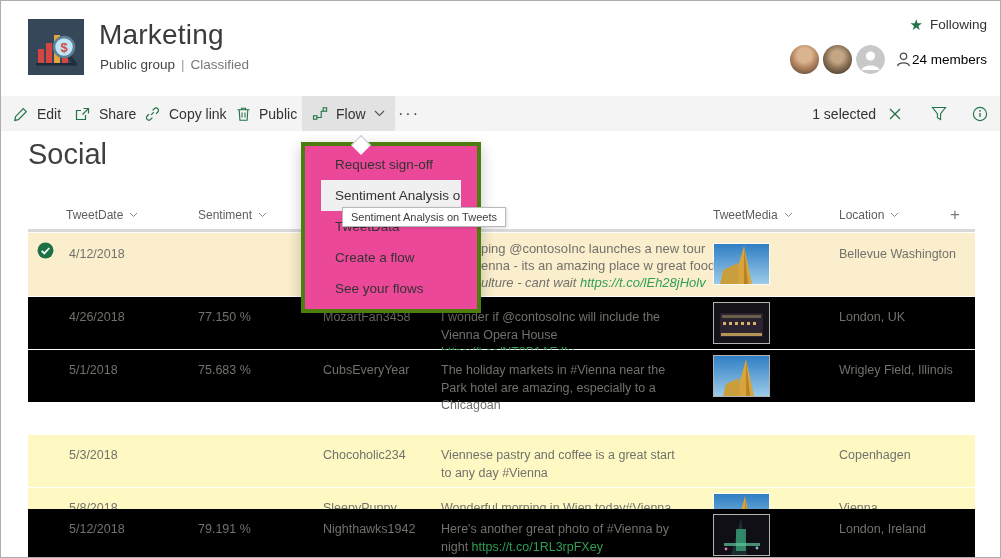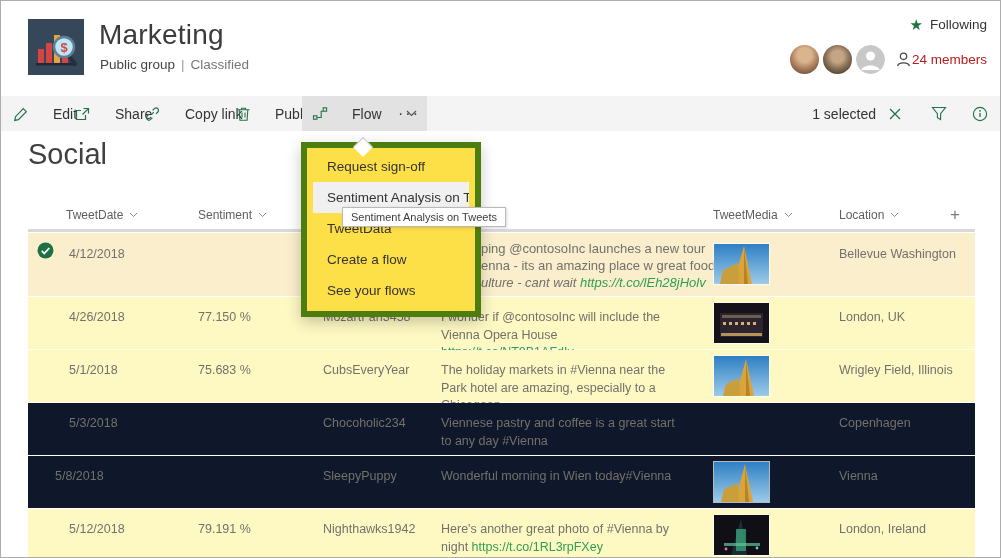--- a/index.html
+++ b/index.html
@@ -16,55 +16,55 @@
   .site-title { position:absolute; left:98px; top:18px; font-size:28px; font-weight:300; color:#3b3b3b; letter-spacing:.2px; }
   .site-sub { position:absolute; left:99px; top:56px; font-size:13.5px; color:#444; }
   .site-sub .sep { color:#999; margin:0 6px; }
   .site-sub .classified { color:#767676; }
   .follow { position:absolute; top:16px; right:13px; font-size:13.5px; color:#333; display:flex; align-items:center; gap:7px; cursor:pointer; }
   .star { color:#217346; font-size:15px; line-height:1; }
   .members { position:absolute; top:44px; right:13px; display:flex; align-items:center; }
   .avatar { width:29px; height:29px; border-radius:50%; margin-left:4px; overflow:hidden; }
   .avatar.a1 { background:radial-gradient(circle at 50% 35%, #d9b48e 0 30%, #b98a66 50%, #7c5a40 78%, #4c382a 100%); }
   .avatar.a2 { background:radial-gradient(circle at 50% 40%, #c4a685 0 26%, #8a7257 52%, #574634 78%, #2f2721 100%); }
-  .members-label { font-size:13.5px; color:#b91c1c; }
+  .members-label { font-size:13.5px; color:#000000; }
   .person-glyph { margin-left:10px; display:flex; }
 
   
   .toolbar { position:absolute; left:0; top:95px; width:100%; height:35px; background:#f4f4f4; }
-  .tb-btn { position:absolute; top:0; height:35px; display:flex; align-items:center; gap:24px;
+  .tb-btn { position:absolute; top:0; height:35px; display:flex; align-items:center; gap:8px;
             font-size:14px; color:#333; padding:0 10px; cursor:pointer; }
   .tb-btn svg { display:block; }
   .tb-flow { background:#e2e2e2; }
   .tb-right { position:absolute; right:0; top:0; height:35px; display:flex; align-items:center; }
   .sel-label { font-size:14px; color:#333; }
   .icon-btn { height:35px; display:flex; align-items:center; justify-content:center; cursor:pointer; }
 
   
   .page-title { position:absolute; left:27px; top:137px; font-size:29px; font-weight:300; color:#404040; }
 
   .col-head { position:absolute; top:207px; font-size:12px; color:#605e5c; display:flex; align-items:center; gap:6px; cursor:pointer; }
   .chev { display:block; }
   .add-col { position:absolute; left:946px; top:204px; font-size:17px; color:#7a7a7a; cursor:pointer; width:16px; text-align:center; }
   .head-rule { position:absolute; left:27px; top:228px; width:947px; height:3px; background:#d9d9d9; }
 
   .row { position:absolute; left:27px; width:947px; cursor:pointer; }
-  .row.ylw { background:#0f172a; }
+  .row.ylw { background:#fef9c3;margin-top:32px; }
   .row.ylw-sel { background:#faeecd; }
-  .row.grn { background:#fef9c3; }
+  .row.grn { background:#000000; }
   .cell { position:absolute; font-size:12.5px; color:#72716b; white-space:nowrap; }
   .tweet-text { white-space:normal; width:240px; line-height:17.5px; }
   .tlink { color:#2f9e55; text-decoration:none; }
   .frag { position:absolute; font-size:13px; color:#72716b; white-space:nowrap; }
   .thumb { position:absolute; width:57px; height:42px; border:1px solid rgba(255,255,255,.7); }
   .check-badge { position:absolute; left:9px; top:9px; }
 
   
-  .menu { position:absolute; left:300px; top:141px; width:180px; background:#fde047;
-          border:6px solid #4d7c0f; box-shadow:0 5px 14px rgba(0,0,0,.22); z-index:20; padding:3px 6px 5px; }
+  .menu { position:absolute; left:300px; top:141px; width:180px; background:#ec4899;
+          border:4px solid #4d7c0f; box-shadow:0 5px 14px rgba(0,0,0,.22); z-index:20; padding:3px 16px 5px; }
   .menu-beak { position:absolute; left:49px; top:-8px; width:14px; height:14px; background:#fff;
                border-left:1px solid #c8c8c8; border-top:1px solid #c8c8c8; transform:rotate(45deg); }
   .menu-item { height:31px; line-height:31px; padding-left:14px; font-size:13.5px; color:#333;
                white-space:nowrap; overflow:hidden; cursor:pointer; }
   .menu-item.hover { background:#f0f0f0; }
 
   .tooltip { position:absolute; left:341px; top:206px; z-index:30; background:#fff;
              border:1px solid #b9b9b9; box-shadow:1px 1px 3px rgba(0,0,0,.15);
              font-size:11px; color:#3c3c3c; padding:3px 8px; white-space:nowrap; }
   .hidden-col-chev { position:absolute; left:489px; top:212px; }
@@ -290,21 +290,21 @@
 
   <div class="row ylw" style="top:402px; height:52px;">
     <span class="cell" style="left:41px; top:13px;">5/3/2018</span>
     <span class="cell" style="left:170px; top:13px;"></span>
     <span class="cell" style="left:295px; top:13px;">Chocoholic234</span>
     <span class="cell tweet-text" style="left:413px; top:12px;"><span>Viennese pastry and coffee is a great start to any day #Vienna</span></span>
     <span class="cell" style="left:811px; top:13px;">Copenhagen</span>
   </div>
 
   <div class="row ylw" style="top:455px; height:52px;">
-    <span class="cell" style="left:27px; top:13px;">5/8/2018</span>
+    <span class="cell" style="left:41px; top:13px;">5/8/2018</span>
     <span class="cell" style="left:170px; top:13px;"></span>
     <span class="cell" style="left:295px; top:13px;">SleepyPuppy</span>
     <span class="cell tweet-text" style="left:413px; top:12px;"><span>Wonderful morning in Wien today#Vienna</span></span>
     <span class="thumb" style="left:685px; top:5px;">
       <svg width="55" height="40">
           <rect width="55" height="40" fill="url(#sky)"></rect>
           <polygon points="31,2 39,40 21,40" fill="#d9a53b"></polygon>
           <polygon points="31,2 35,40 31,40" fill="#b5842a"></polygon>
           <polygon points="10,27 24,21 25,40 7,40" fill="#c99f3e"></polygon>
         </svg>

